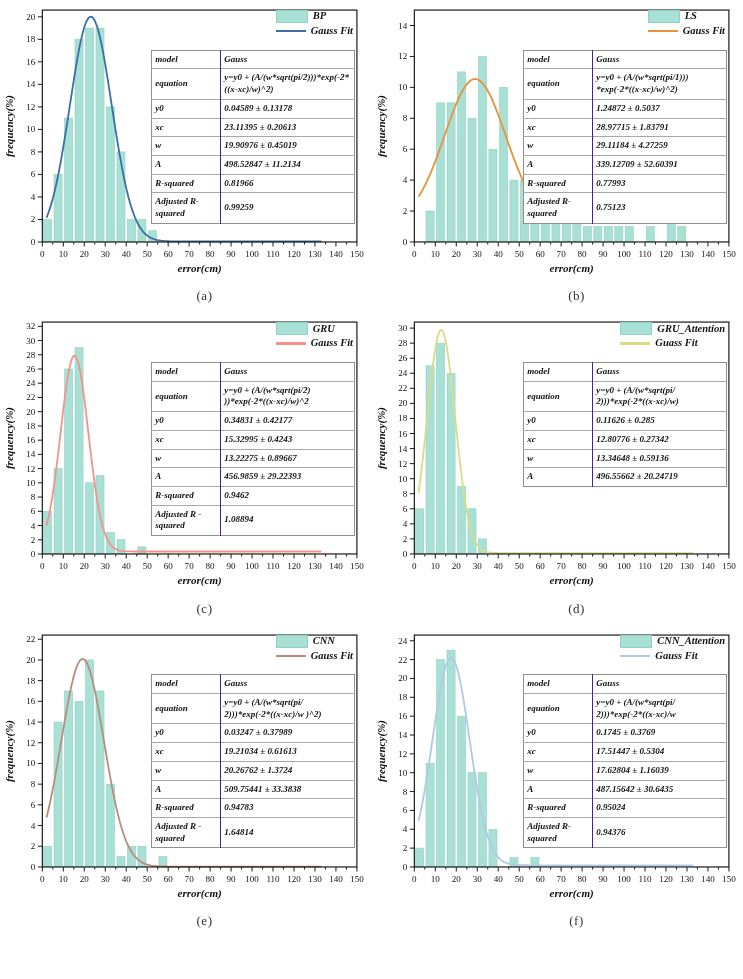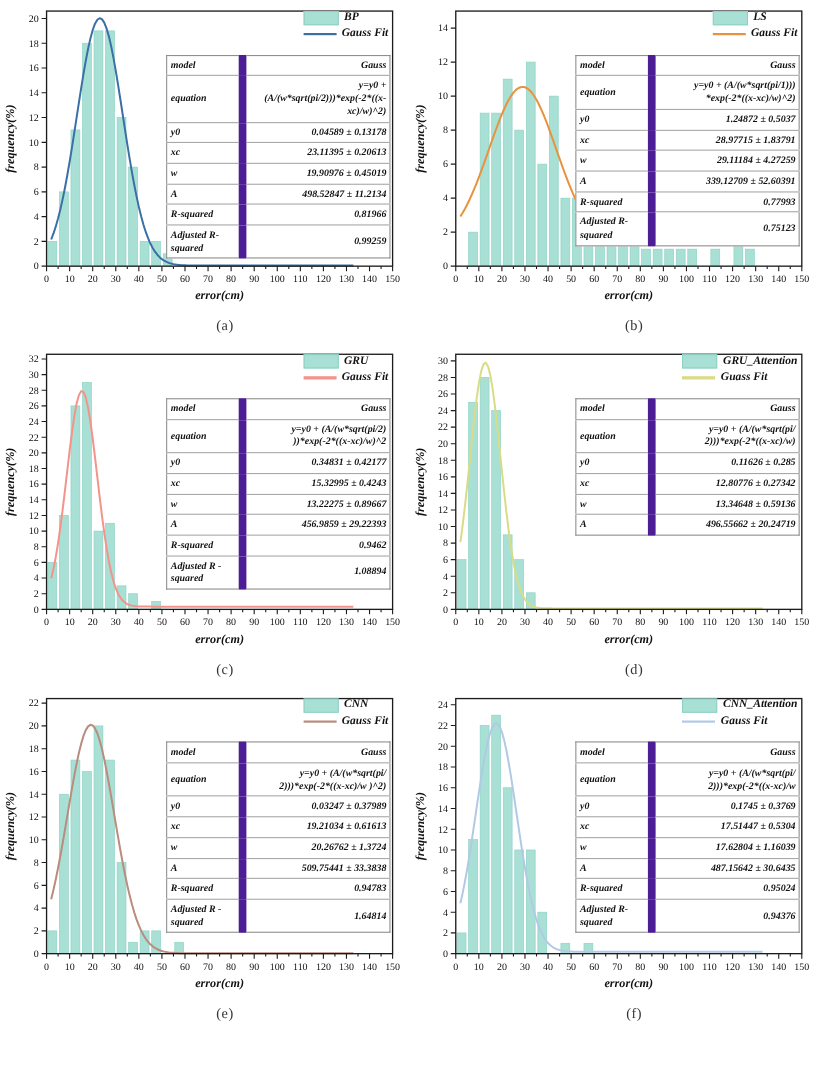--- a/index.html
+++ b/index.html
@@ -14,22 +14,22 @@
   .legend .lrow{display:flex;align-items:center;gap:5px;}
   .legend .swatch{width:30px;height:11px;display:inline-block;}
   .legend .fitline{width:30px;height:2.4px;display:inline-block;}
   .legend .lbl{font-weight:bold;font-style:italic;font-size:10.5px;color:#111;line-height:1;}
   
   .fit-table{position:absolute;left:41%;top:15.5%;width:55%;background:#fff;
              border:1px solid #8f8f8f;display:table;border-collapse:collapse;z-index:2;
              font-weight:bold;font-style:italic;font-size:9px;color:#111;line-height:1.3;}
   .fit-table .tr{display:table-row;}
   .fit-table .td{display:table-cell;padding:3px 3px;vertical-align:middle;}
-  .fit-table .td.lab{width:34%;text-align:left;border-right:7px solid #4c1d95;}
-  .fit-table .td.val{text-align:right;}
+  .fit-table .td.lab{width:34%;text-align:left;border-right:1px solid #4c1d95;}
+  .fit-table .td.val{text-align:left;}
   .fit-table .tr + .tr .td{border-top:1px solid #a8a8a8;}
 </style>
 </head>
 <body>
 
 <div class="page">
   <div class="grid" id="grid">
       <div class="panel">
         <svg viewBox="0 0 362 280">
           <g>

